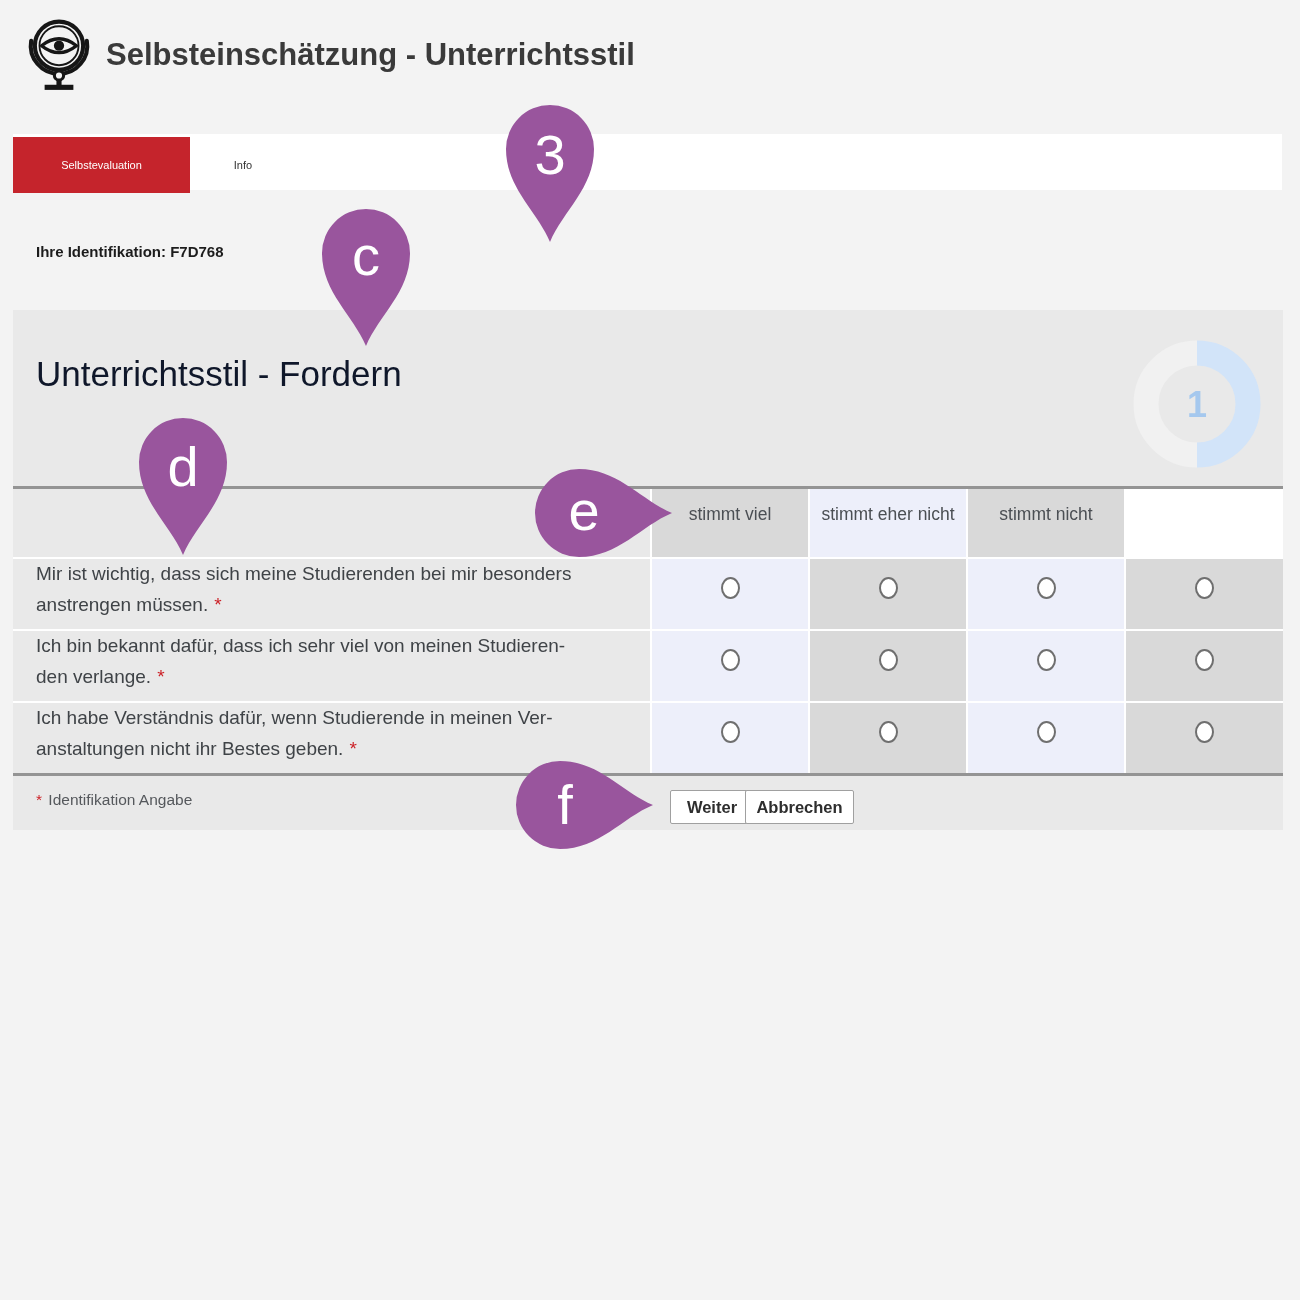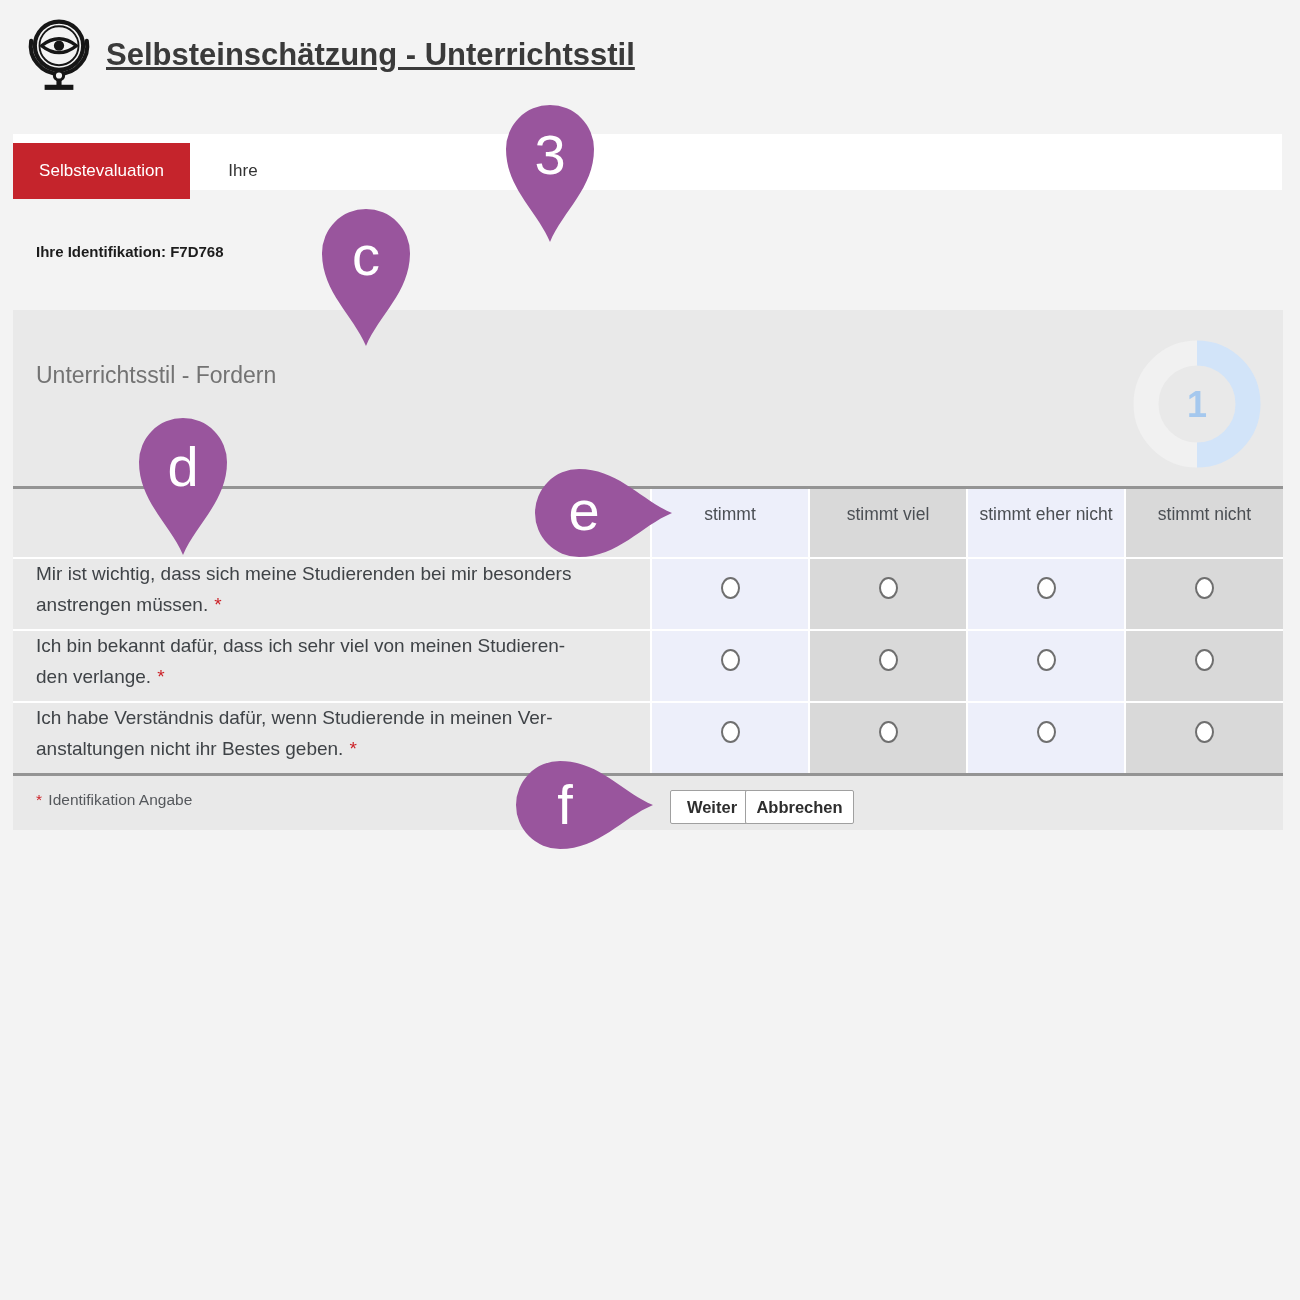--- a/index.html
+++ b/index.html
@@ -2,33 +2,33 @@
 <html><head>
 <meta charset="utf-8">
 <style>
   * { box-sizing: border-box; margin: 0; padding: 0; }
   html, body { background: #f3f3f3; }
   body { font-family: "Liberation Sans", "DejaVu Sans", sans-serif; }
   .page { position: relative; width: 1300px; height: 1300px; background: #f3f3f3; overflow: hidden; }
 
   
   .logo { position: absolute; left: 26px; top: 18px; width: 66px; height: 76px; }
-  .page-title { position: absolute; left: 106px; top: 37px; font-size: 31px; font-weight: 700; color: #3a3a3a; text-decoration: underline; }
+  .page-title { position: absolute; left: 106px; top: 37px; font-size: 31px; font-weight: 700; color: #3a3a3a; }
 
   
   .tabbar { position: absolute; left: 13px; top: 134px; width: 1269px; height: 56px; background: #ffffff; }
-  .tab { position: absolute; top: 9px; height: 56px; line-height: 56px; text-align: center; font-size: 17px; cursor: pointer; }
+  .tab { position: absolute; top: 3px; height: 56px; line-height: 56px; text-align: center; font-size: 11px; cursor: pointer; }
   .tab-active { left: 0; width: 177px; background: #c5242c; color: #ffffff; }
   .tab-plain { left: 177px; width: 106px; color: #333333; }
 
   .ident { position: absolute; left: 36px; top: 243px; font-size: 15px; font-weight: 700; color: #1c1c1c; }
 
   
   .panel { position: absolute; left: 13px; top: 310px; width: 1270px; height: 520px; background: #e9e9e9; }
-  .section-title { position: absolute; left: 23px; top: 52px; font-size: 23px; color: #737373; }
+  .section-title { position: absolute; left: 23px; top: 44px; font-size: 35px; color: #0f172a; }
 
   .progress { position: absolute; left: 1118px; top: 28px; width: 132px; height: 132px; }
 
   
   .qtable { position: absolute; left: 0; top: 176px; width: 1270px; background: #ffffff;
             border-top: 3px solid #949494; border-bottom: 3px solid #949494;
             display: flex; flex-direction: column; gap: 2px; }
   .trow { display: grid; grid-template-columns: 637px 156px 156px 156px 1fr; column-gap: 2px; }
   .trow-head { height: 68px; }
   .trow-body { height: 70px; }
@@ -66,38 +66,37 @@
     <path d="M 15 27 Q 32 13.5 49 27 Q 32 40.5 15 27 Z" fill="none" stroke="#161616" stroke-width="3.2" stroke-linejoin="round"></path>
     <circle cx="32" cy="27" r="5" fill="#161616"></circle>
     <circle cx="32" cy="56" r="4.5" fill="#f3f3f3" stroke="#161616" stroke-width="3"></circle>
     <rect x="29.5" y="60" width="5" height="6" fill="#161616"></rect>
     <rect x="18" y="65" width="28" height="5" fill="#161616"></rect>
   </svg>
   <div class="page-title">Selbsteinschätzung - Unterrichtsstil</div>
 
   <div class="tabbar">
     <div class="tab tab-active">Selbstevaluation</div>
-    <div class="tab tab-plain">Ihre</div>
+    <div class="tab tab-plain">Info</div>
   </div>
 
   <div class="ident">Ihre Identifikation: F7D768</div>
 
   <div class="panel">
     <div class="section-title">Unterrichtsstil - Fordern</div>
 
     <svg class="progress" viewBox="-66 -66 132 132" aria-hidden="true">
       <path d="M 0 -51 A 51 51 0 0 1 0 51" fill="none" stroke="#d2e4f9" stroke-width="25"></path>
       <path d="M 0 51 A 51 51 0 0 1 0 -51" fill="none" stroke="#f1f1f1" stroke-width="25"></path>
       <text x="0" y="13" text-anchor="middle" font-size="36" font-weight="700" fill="#a5c8ee">1</text>
     </svg>
 
     <div class="qtable">
       <div class="trow trow-head">
         <div class="cell-q"></div>
-        <div class="cell-lav head-label">stimmt</div>
         <div class="cell-gray head-label">stimmt viel</div>
         <div class="cell-lav head-label">stimmt eher nicht</div>
         <div class="cell-gray head-label">stimmt nicht</div>
       </div>
 
       <div class="trow trow-body">
         <div class="cell-q q-text"><span>Mir ist wichtig, dass sich meine Studierenden bei mir besonders
 anstrengen müssen.</span><span class="req">*</span></div>
         <div class="cell-lav radio-cell">
             <span class="radio"></span>

